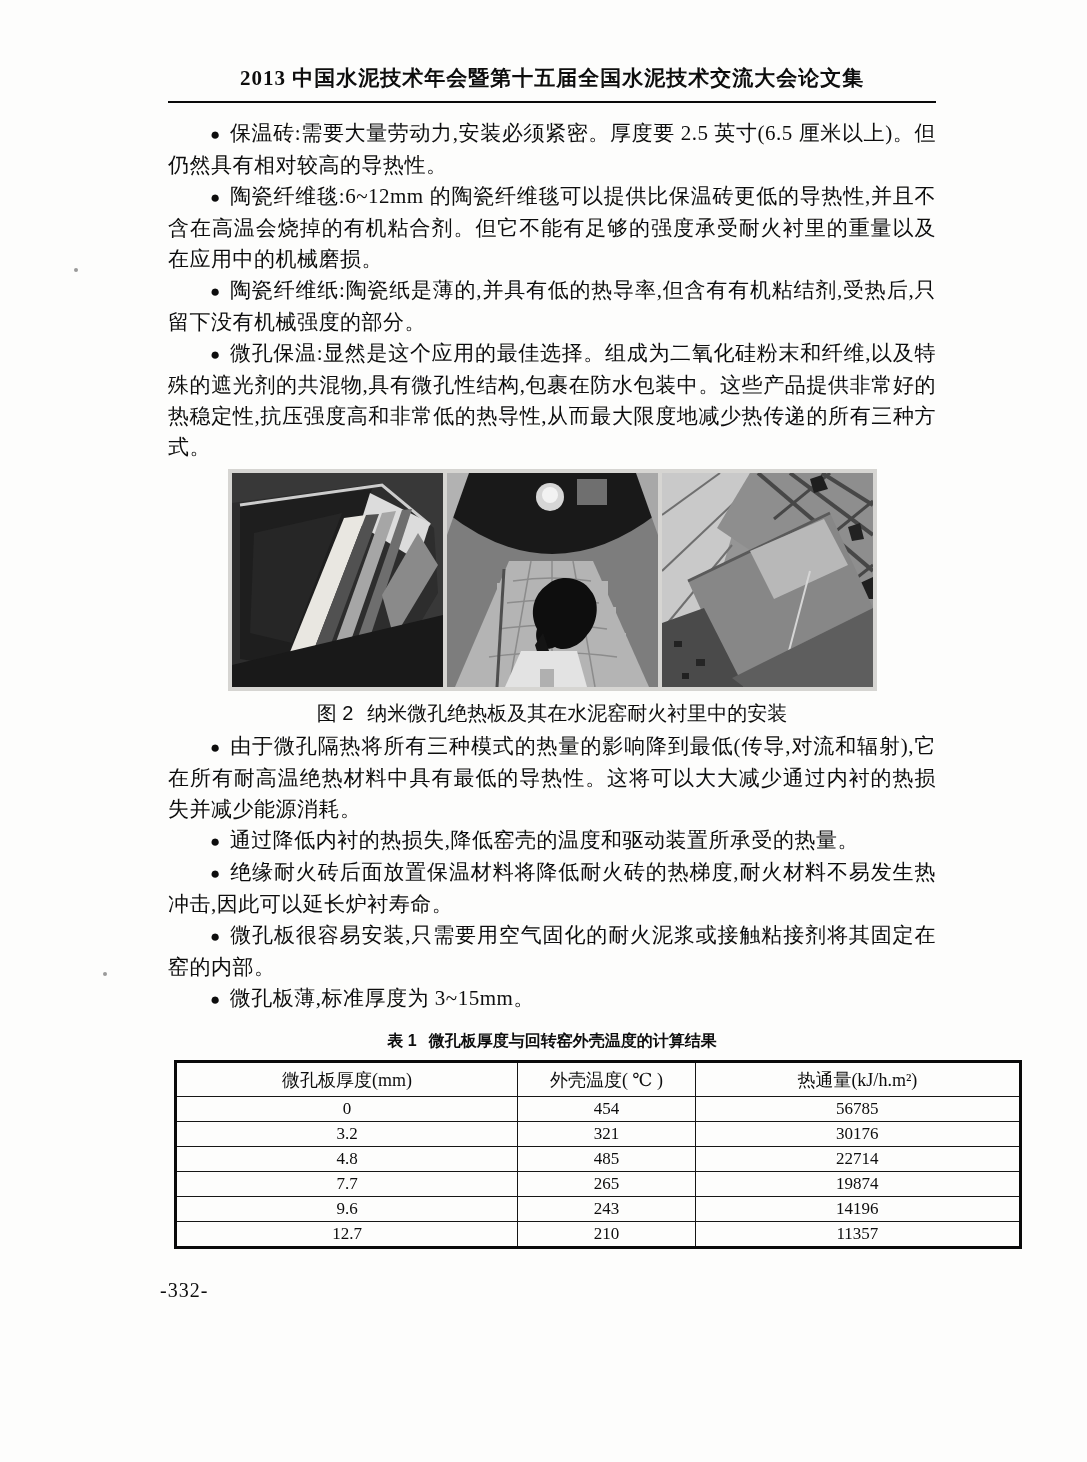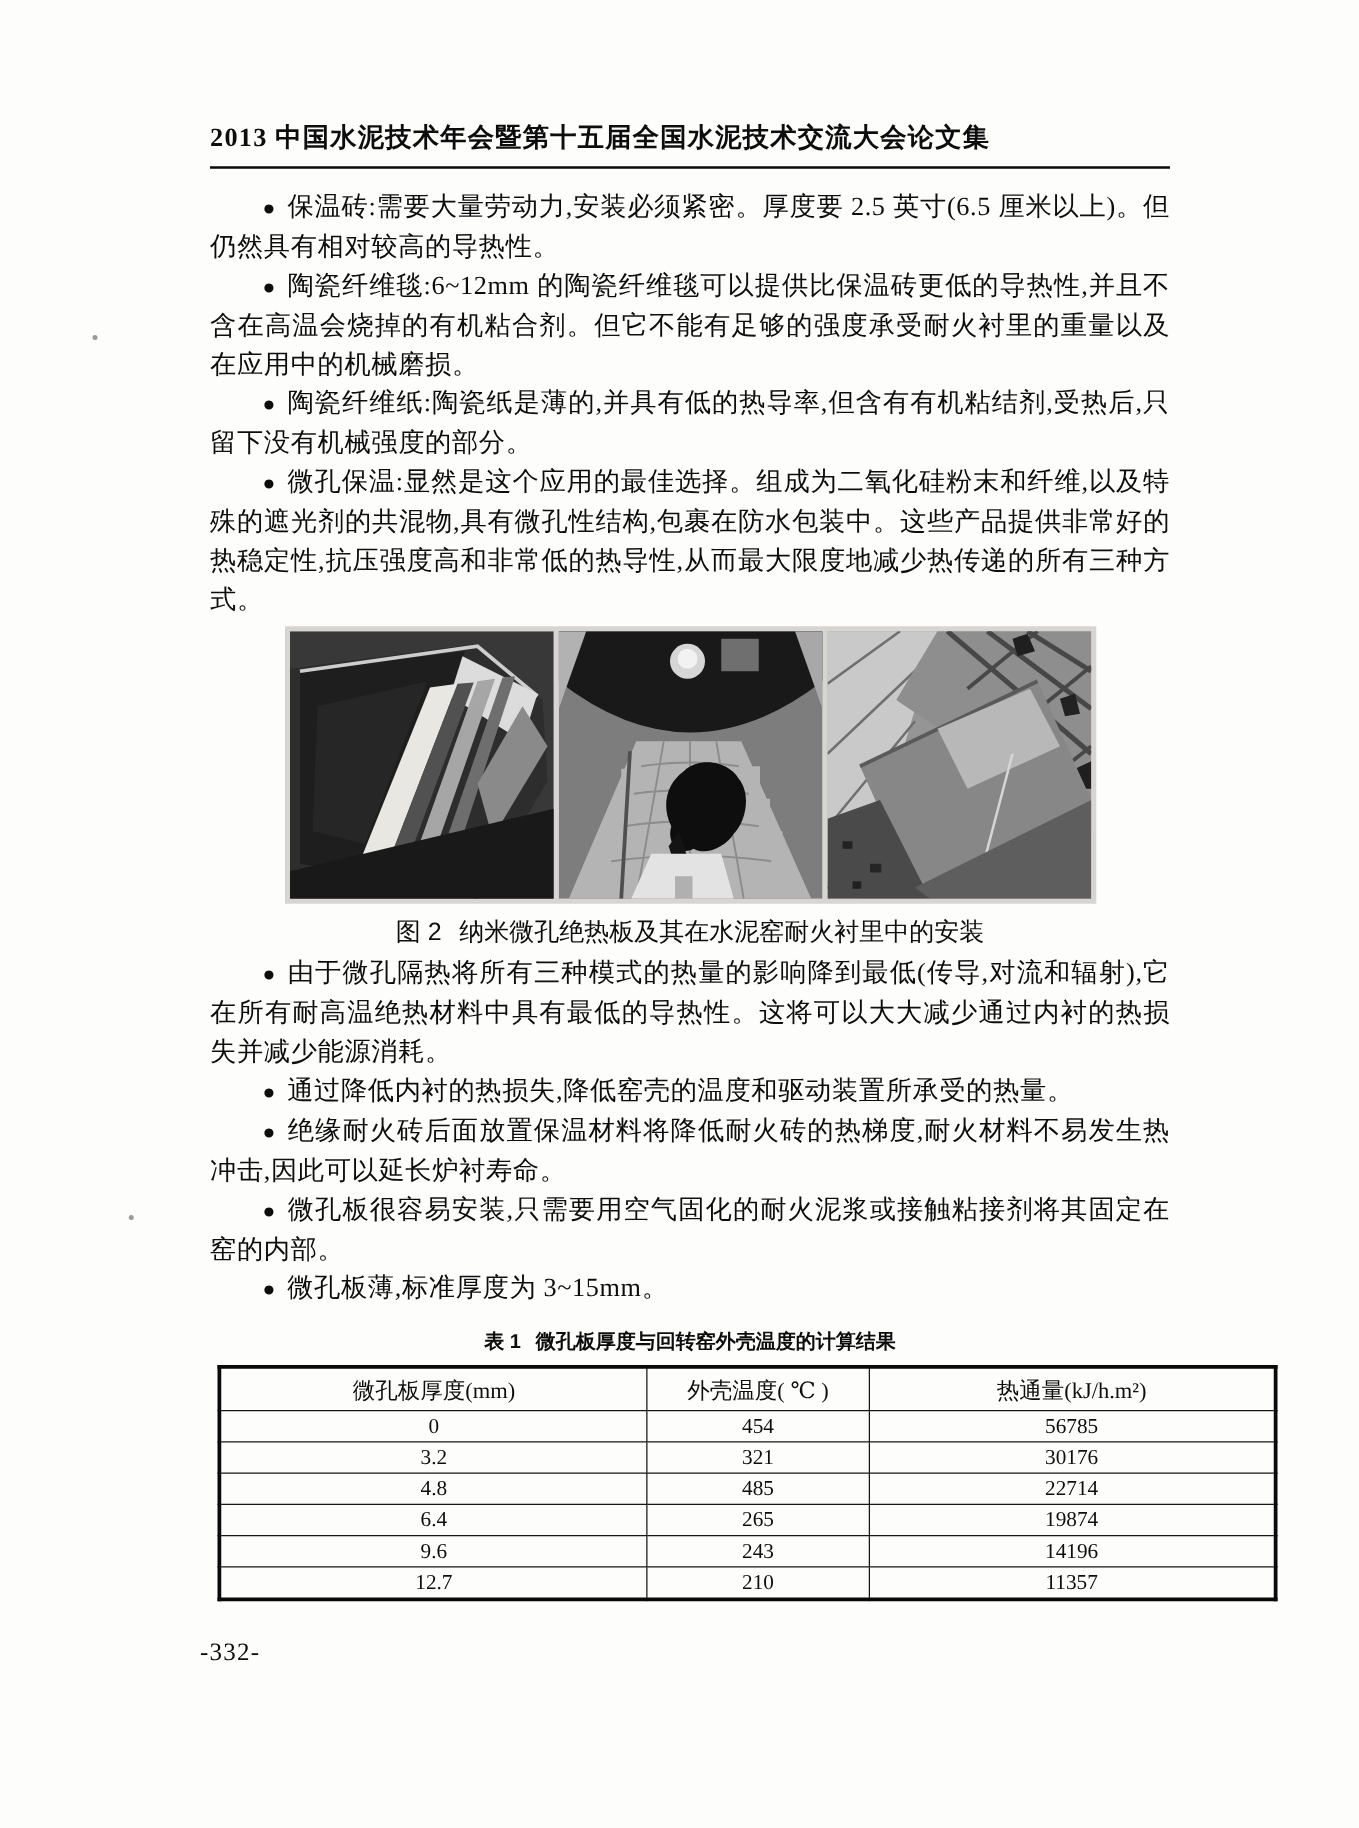--- a/index.html
+++ b/index.html
@@ -4,21 +4,21 @@
 <style>
   html,body{margin:0;padding:0;}
   body{
     width:1087px;height:1462px;background:#fdfdfc;
     font-family:"Liberation Serif","DejaVu Serif",serif;color:#0d0d0d;
     overflow:hidden;
   }
   .page{position:relative;width:1087px;height:1462px;background:#fdfdfc;}
   .content{margin-left:168px;width:768px;}
   .header-title{
-    padding-top:96px;font-size:21px;font-weight:bold;
+    padding-top:64px;text-align:center;font-size:21px;font-weight:bold;
     letter-spacing:1px;
   }
   .header-rule{
     margin-top:9px;border:none;border-top:2.5px solid #0a0a0a;width:100%;
   }
   .paras{margin-top:15px;}
   .para{
     margin:0;font-size:21px;line-height:31px;text-align:justify;
     text-indent:42px;letter-spacing:0.5px;
   }
@@ -194,21 +194,21 @@
           <td>3.2</td>
           <td>321</td>
           <td>30176</td>
         </tr>
         <tr>
           <td>4.8</td>
           <td>485</td>
           <td>22714</td>
         </tr>
         <tr>
-          <td>6.4</td>
+          <td>7.7</td>
           <td>265</td>
           <td>19874</td>
         </tr>
         <tr>
           <td>9.6</td>
           <td>243</td>
           <td>14196</td>
         </tr>
         <tr>
           <td>12.7</td>

